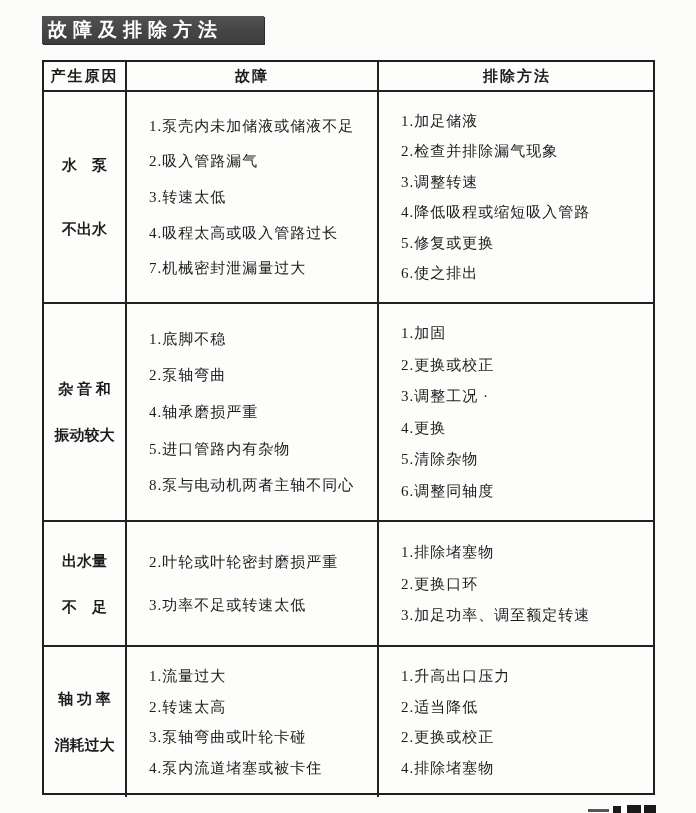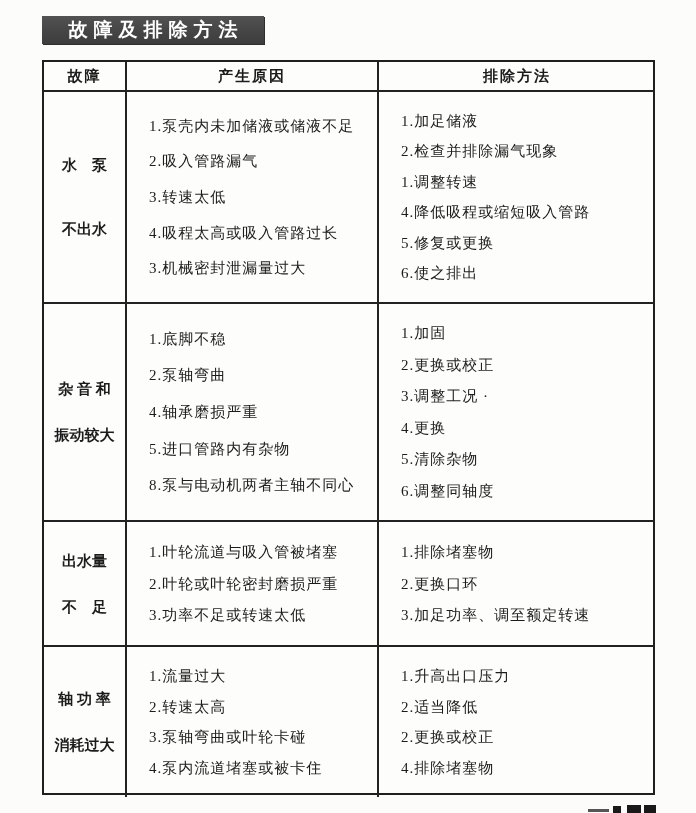--- a/index.html
+++ b/index.html
@@ -13,21 +13,21 @@
     overflow: hidden;
   }
 
   
   .title-bar {
     position: absolute;
     left: 42px; top: 16px;
     width: 222px; height: 28px;
     background: linear-gradient(180deg, #525252 0%, #454545 55%, #3d3d3d 100%);
     box-shadow: 1px 1px 0 #2e2e2e;
-    display: flex; align-items: center; justify-content: center;
+    display: flex; align-items: center; justify-content: flex-start;
   }
   .title-bar span {
     color: #ffffff;
     font-size: 19px;
     font-weight: bold;
     letter-spacing: 6px;
     padding-left: 6px; 
     white-space: nowrap;
   }
 
@@ -86,39 +86,39 @@
 </style>
 </head>
 <body>
 
 <div class="title-bar">
   <span>故障及排除方法</span>
 </div>
 
 <div class="fault-table">
 
+  <div class="cell head-cell">产生原因</div>
   <div class="cell head-cell">故障</div>
-  <div class="cell head-cell">产生原因</div>
   <div class="cell head-cell last-col">排除方法</div>
 
   <div class="cell fault-cell gap-wide">
     <div>水　泵</div>
     <div>不出水</div>
   </div>
   <div class="cell list-cell">
     <div>1.泵壳内未加储液或储液不足</div>
     <div>2.吸入管路漏气</div>
     <div>3.转速太低</div>
     <div>4.吸程太高或吸入管路过长</div>
-    <div>3.机械密封泄漏量过大</div>
+    <div>7.机械密封泄漏量过大</div>
   </div>
   <div class="cell list-cell last-col">
     <div>1.加足储液</div>
     <div>2.检查并排除漏气现象</div>
-    <div>1.调整转速</div>
+    <div>3.调整转速</div>
     <div>4.降低吸程或缩短吸入管路</div>
     <div>5.修复或更换</div>
     <div>6.使之排出</div>
   </div>
 
   <div class="cell fault-cell gap-norm">
     <div>杂 音 和</div>
     <div>振动较大</div>
   </div>
   <div class="cell list-cell">
@@ -135,21 +135,20 @@
     <div>4.更换</div>
     <div>5.清除杂物</div>
     <div>6.调整同轴度</div>
   </div>
 
   <div class="cell fault-cell gap-norm">
     <div>出水量</div>
     <div>不　足</div>
   </div>
   <div class="cell list-cell">
-    <div>1.叶轮流道与吸入管被堵塞</div>
     <div>2.叶轮或叶轮密封磨损严重</div>
     <div>3.功率不足或转速太低</div>
   </div>
   <div class="cell list-cell last-col">
     <div>1.排除堵塞物</div>
     <div>2.更换口环</div>
     <div>3.加足功率、调至额定转速</div>
   </div>
 
   <div class="cell fault-cell gap-norm last-row">

